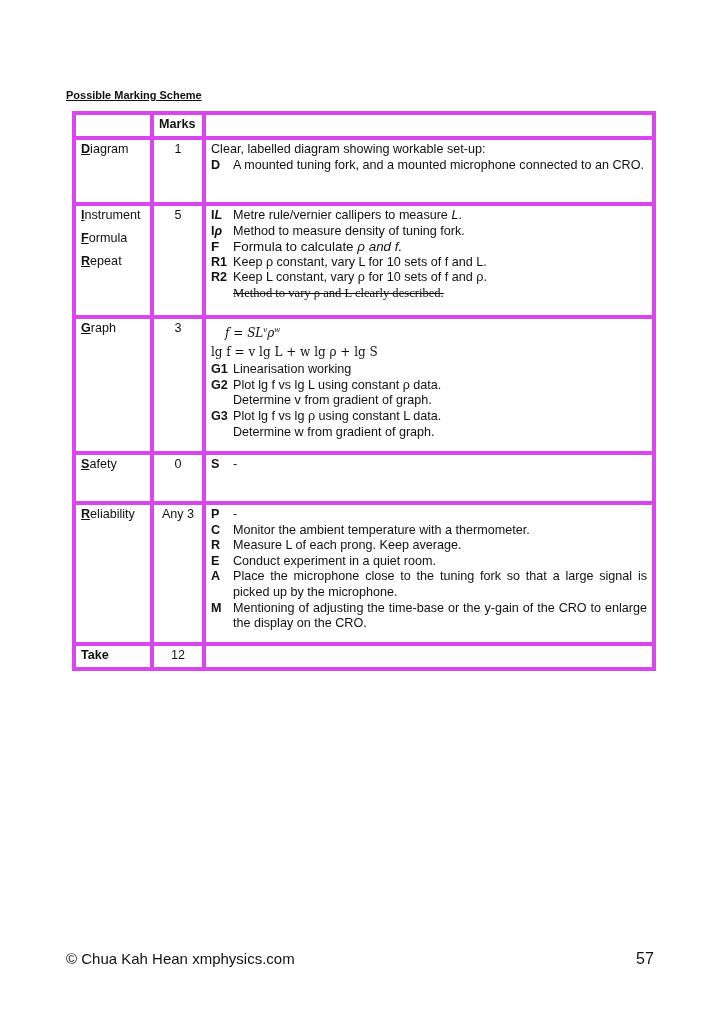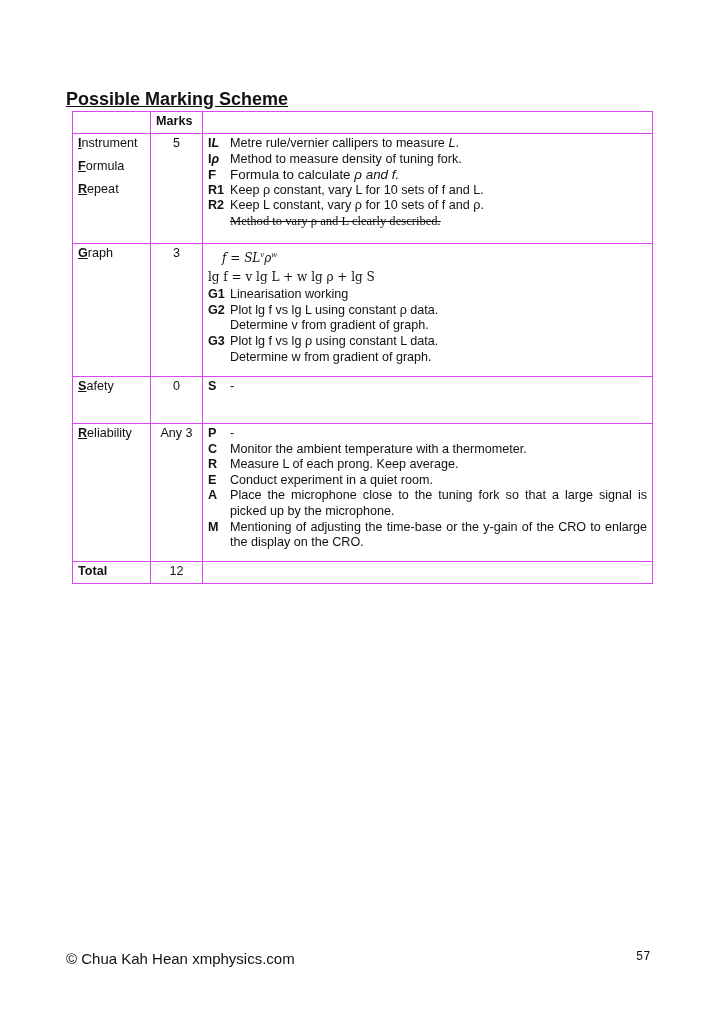--- a/index.html
+++ b/index.html
@@ -1,19 +1,19 @@
 <!DOCTYPE html>
 <html><head>
 <meta charset="utf-8">
 <style>
   html, body { margin: 0; padding: 0; background: #ffffff; }
   body { width: 724px; height: 1024px; position: relative; font-family: "Liberation Sans", sans-serif; color: #111; font-size: 12.6px; }
-  .page-title { position: absolute; left: 66px; top: 89px; font-weight: bold; text-decoration: underline; font-size: 18px; }
+  .page-title { position: absolute; left: 66px; top: 89px; font-weight: bold; text-decoration: underline; font-size: 11px; }
   table.scheme { position: absolute; left: 72px; top: 111px; width: 580px; border-collapse: collapse; table-layout: fixed; }
-  table.scheme td { border: 1px solid #d946ef; vertical-align: top; padding: 2px 5px 0 5px; line-height: 15.6px; margin-left: 40px; }
+  table.scheme td { border: 4px solid #d946ef; vertical-align: top; padding: 2px 5px 0 5px; line-height: 15.6px; margin-left: 40px; }
   col.c1 { width: 78px; } col.c2 { width: 52px; } col.c3 { width: 450px; }
   .marks { text-align: center; }
   .hdr td { height: 19px; font-weight: bold; }
   .row-diagram td { height: 60px; }
   .row-ifr td { height: 107px; }
   .row-graph td { height: 130px; }
   .row-safety td { height: 44px; }
   .row-rel td { height: 135px; }
   .row-total td { height: 19px; }
   .cat-line { display: block; margin-bottom: 7.6px; }
@@ -21,41 +21,52 @@
   .item { display: flex; }
   .code { font-weight: bold; width: 22px; flex: none; }
   .txt { flex: 1; text-align: justify; }
   .strike { text-decoration: line-through; font-family: Liberation Serif, serif; }
   .eq { font-family: "DejaVu Serif", serif; font-style: italic; font-size: 12px; }
   .eq1 { padding-left: 14px; margin-top: 2px; margin-bottom: 3px; }
   .eq2 { margin-bottom: 2px; font-style: normal; }
   .eq sup { font-size: 7px; }
   .f-large { font-size: 13.4px; }
   .footer-left { position: absolute; left: 66px; top: 950px; font-size: 15px; }
-  .footer-right { position: absolute; left: 636px; top: 950px; font-size: 12px; font-family: Liberation Mono, monospace; }
+  .footer-right { position: absolute; left: 636px; top: 950px; font-size: 16px; }
   .bold { font-weight: bold; }
 </style>
 </head>
 <body>
 
 <div class="page-title">Possible Marking Scheme</div>
 
 <table class="scheme">
   <colgroup>
       <col class="c1">
       <col class="c2">
       <col class="c3">
     </colgroup>
   <tbody>
       <tr class="hdr">
     <td></td>
     <td>Marks</td>
     <td></td>
   </tr>
 
+  <tr class="row-diagram">
+    <td><u class="bold">D</u><span>iagram</span></td>
+    <td class="marks">1</td>
+    <td>
+      <div>Clear, labelled diagram showing workable set-up:</div>
+      <div class="item">
+        <span class="code">D</span>
+        <span class="txt">A mounted tuning fork, and a mounted microphone connected to an CRO.</span>
+      </div>
+    </td>
+  </tr>
 
   <tr class="row-ifr">
     <td>
       <span class="cat-line"><u>I</u><span>nstrument</span></span>
       <span class="cat-line"><u>F</u><span>ormula</span></span>
       <span class="cat-line"><u>R</u><span>epeat</span></span>
     </td>
     <td class="marks">5</td>
     <td>
       <div class="item">
@@ -148,21 +159,21 @@
             <span class="txt">Place the microphone close to the tuning fork so that a large signal is picked up by the microphone.</span>
           </div>
       <div class="item">
             <span class="code">M</span>
             <span class="txt">Mentioning of adjusting the time-base or the y-gain of the CRO to enlarge the display on the CRO.</span>
           </div>
     </td>
   </tr>
 
   <tr class="row-total">
-    <td class="bold">Total</td>
+    <td class="bold">Take</td>
     <td class="marks">12</td>
     <td></td>
   </tr>
 </tbody>
   </table>
 
 <div class="footer-left">© Chua Kah Hean xmphysics.com</div>
 <div class="footer-right">57</div>
 
 </body></html>

